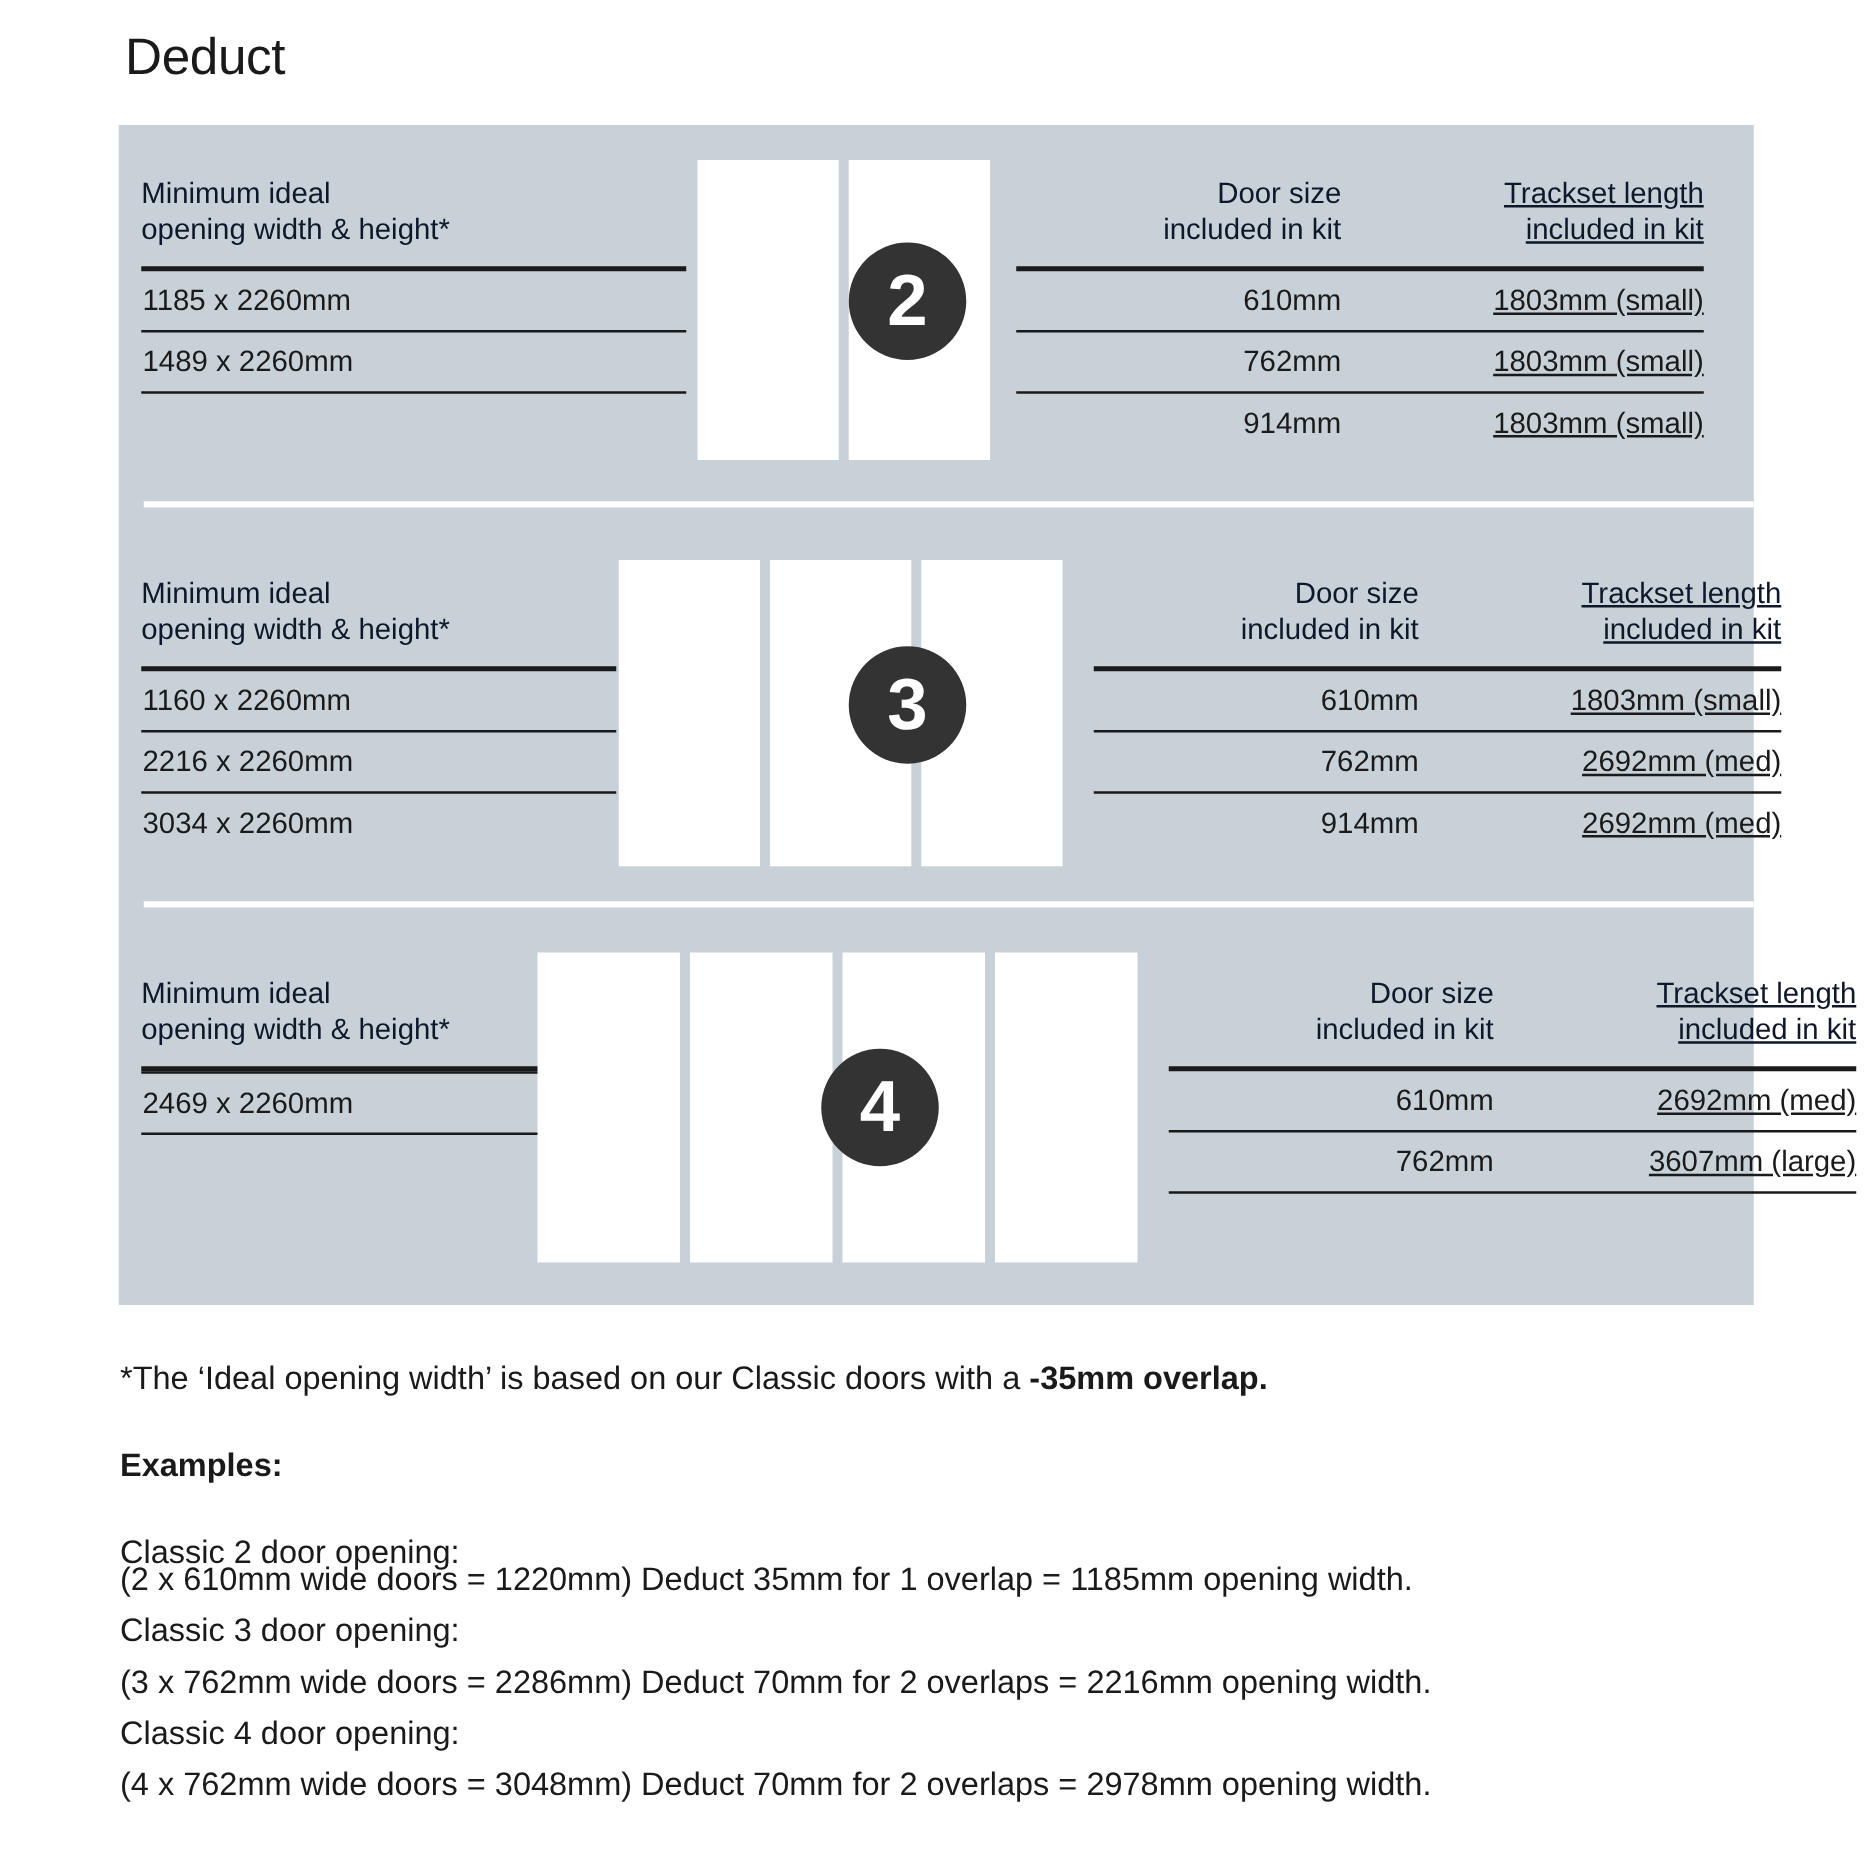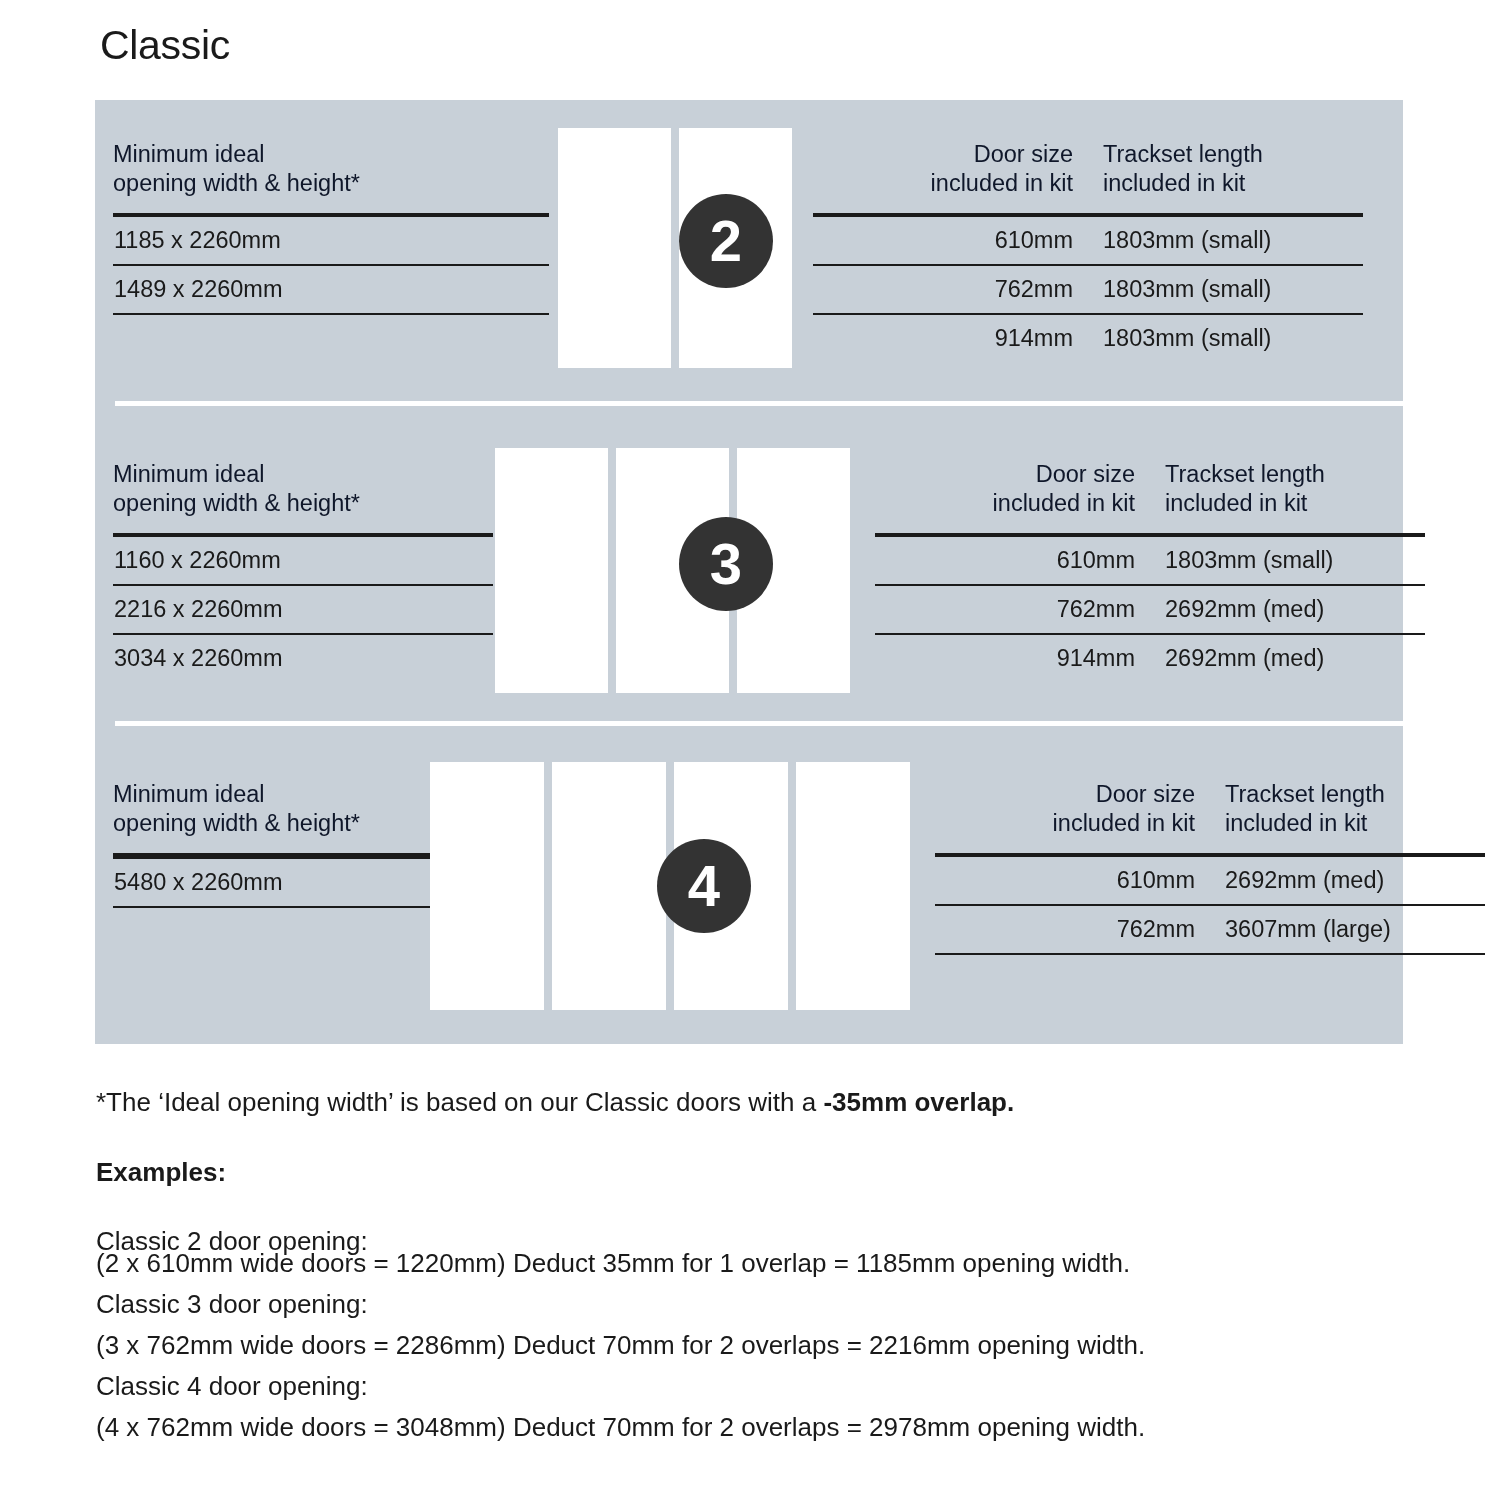--- a/index.html
+++ b/index.html
@@ -93,21 +93,21 @@
   }
 
   
   .left-table { left: 18px; }
   .left-table .col-head   { text-align: left; }
   .left-table .data-row   { padding-left: 1px; }
 
   
   .right-table .head-row  { justify-content: flex-end; }
   .cell-door  { width: 260px; text-align: right; }
-  .cell-track { width: 260px; text-align: left; }
+  .cell-track { width: 260px; text-align: right; text-decoration: underline; }
 
   
   .doors {
     position: absolute;
     display: flex;
     gap: 8px;
     z-index: 3;
   }
   .door-panel {
     background: #ffffff;
@@ -141,21 +141,21 @@
   #ex-l2 { top: 1246px; }
   #ex-l3 { top: 1287px; }
   #ex-l4 { top: 1328px; }
   #ex-l5 { top: 1369px; }
   #ex-l6 { top: 1410px; text-align: center; }
   .bold { font-weight: 700; }
 </style>
 </head>
 <body>
 
-<div id="page-title">Classic</div>
+<div id="page-title">Deduct</div>
 
 <div id="spec-card">
 
   <div class="section section-1">
 
     <div class="table-block left-table" style="top:40px;">
       <div class="col-head">
         <div>Minimum ideal</div>
         <div>opening width &amp; height*</div>
       </div>
@@ -269,21 +269,21 @@
   <div class="section section-3">
 
     <div class="table-block left-table" style="top:40px;">
       <div class="col-head">
         <div>Minimum ideal</div>
         <div>opening width &amp; height*</div>
       </div>
       <div class="rule-thick" style="width:320px;"></div>
       <div class="rule-thin" style="width:320px;"></div>
       <div class="data-row">
-        <span>5480 x 2260mm</span>
+        <span>2469 x 2260mm</span>
       </div>
       <div class="rule-thin" style="width:320px;"></div>
     </div>
 
     <div class="doors" style="left:335px; top:22px;">
       <div class="door-panel" style="width:114px;height:248px;"></div>
       <div class="door-panel" style="width:114px;height:248px;"></div>
       <div class="door-panel" style="width:114px;height:248px;"></div>
       <div class="door-panel" style="width:114px;height:248px;"></div>
     </div>

